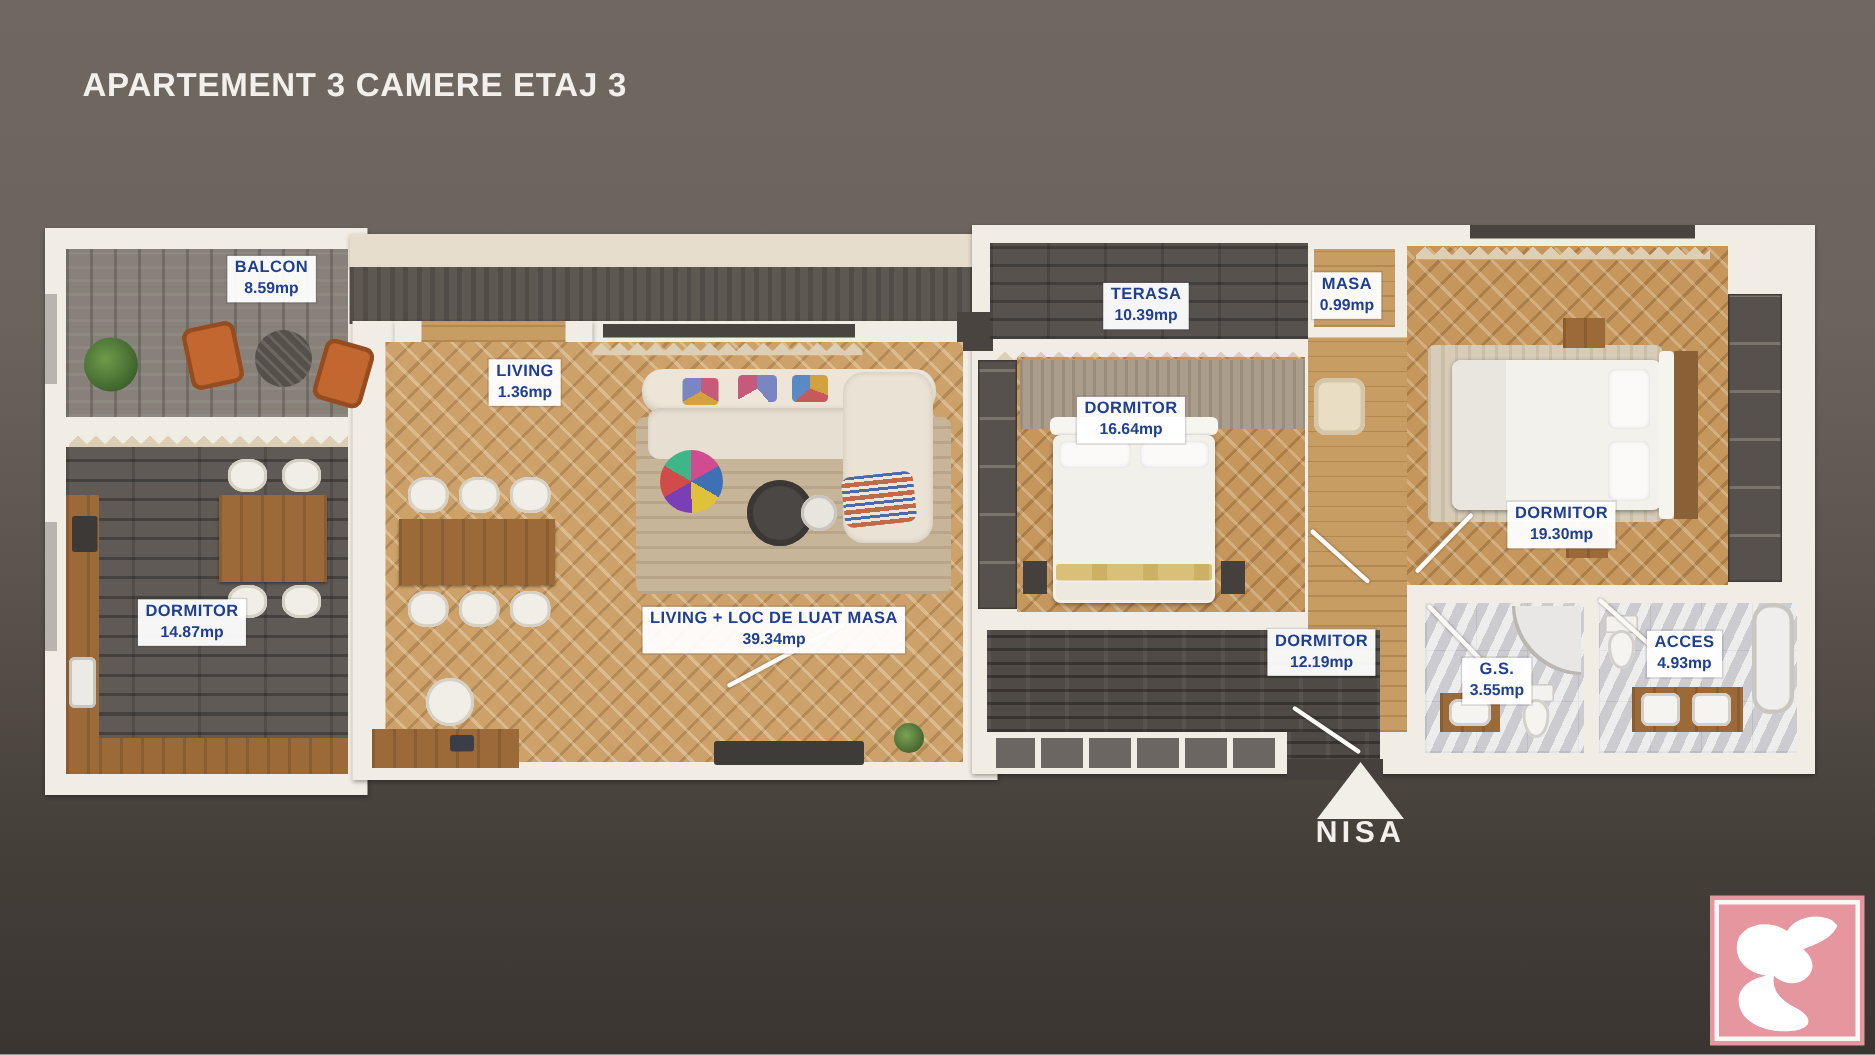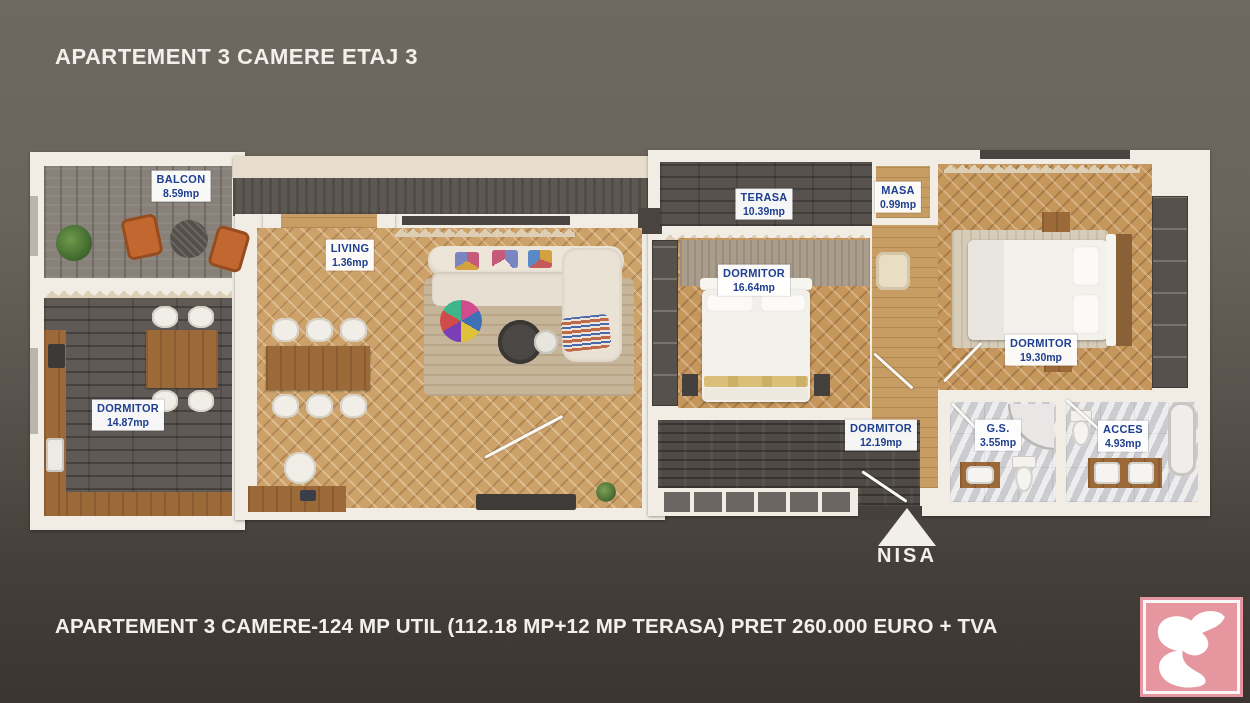--- a/index.html
+++ b/index.html
@@ -190,53 +190,56 @@
     <span class="ra">8.59mp</span>
   </div>
   <div class="room-label" style="left:128px;top:415px;">
     <span class="rn">DORMITOR</span>
     <span class="ra">14.87mp</span>
   </div>
   <div class="room-label" style="left:350px;top:255px;">
     <span class="rn">LIVING</span>
     <span class="ra">1.36mp</span>
   </div>
+  <div class="room-label" style="left:516px;top:420px;">
+    <span class="rn">LIVING + LOC DE LUAT MASA</span>
+    <span class="ra">39.34mp</span>
+  </div>
   <div class="room-label" style="left:764px;top:204px;">
     <span class="rn">TERASA</span>
     <span class="ra">10.39mp</span>
   </div>
   <div class="room-label" style="left:754px;top:280px;">
     <span class="rn">DORMITOR</span>
     <span class="ra">16.64mp</span>
   </div>
   <div class="room-label" style="left:898px;top:197px;">
     <span class="rn">MASA</span>
     <span class="ra">0.99mp</span>
   </div>
   <div class="room-label" style="left:1041px;top:350px;">
     <span class="rn">DORMITOR</span>
     <span class="ra">19.30mp</span>
   </div>
   <div class="room-label" style="left:881px;top:435px;">
     <span class="rn">DORMITOR</span>
     <span class="ra">12.19mp</span>
   </div>
-  <div class="room-label" style="left:998px;top:435px;">
+  <div class="room-label" style="left:998px;top:454px;">
     <span class="rn">G.S.</span>
     <span class="ra">3.55mp</span>
   </div>
   <div class="room-label" style="left:1123px;top:436px;">
     <span class="rn">ACCES</span>
     <span class="ra">4.93mp</span>
   </div>
 
   <div class="abs" style="left:878px;top:508px;width:0;height:0;border-left:29px solid transparent;border-right:29px solid transparent;border-bottom:38px solid #f2efe9;"></div>
   <div class="heading" style="left:857px;top:544px;width:100px;text-align:center;font-size:20px;letter-spacing:3px;">NISA</div>
 
-  <div class="heading" style="left:55px;top:614px;font-size:20.5px;letter-spacing:.2px;">APARTEMENT 3 CAMERE-124 MP UTIL (112.18 MP+12 MP TERASA) PRET 260.000 EURO + TVA</div>
 
   <div class="abs" style="left:1140px;top:597px;width:103px;height:100px;background:#e6969f;">
     <div class="abs" style="left:3px;top:3px;right:3px;bottom:3px;border:3px solid #fbf7f6;">
       <svg width="91" height="88" viewBox="0 0 100 100">
         <path fill="#ffffff" d="M12 30 C14 16 34 10 50 20 C56 10 72 6 84 12 L88 16 C84 26 72 30 62 34
           C70 40 72 50 64 56 C56 62 46 60 40 54 C38 64 44 72 56 78 C68 84 70 92 58 95
           C40 99 18 92 14 78 C10 64 22 56 34 54 C20 52 10 42 12 30 Z"></path>
       </svg>
     </div>
   </div>

